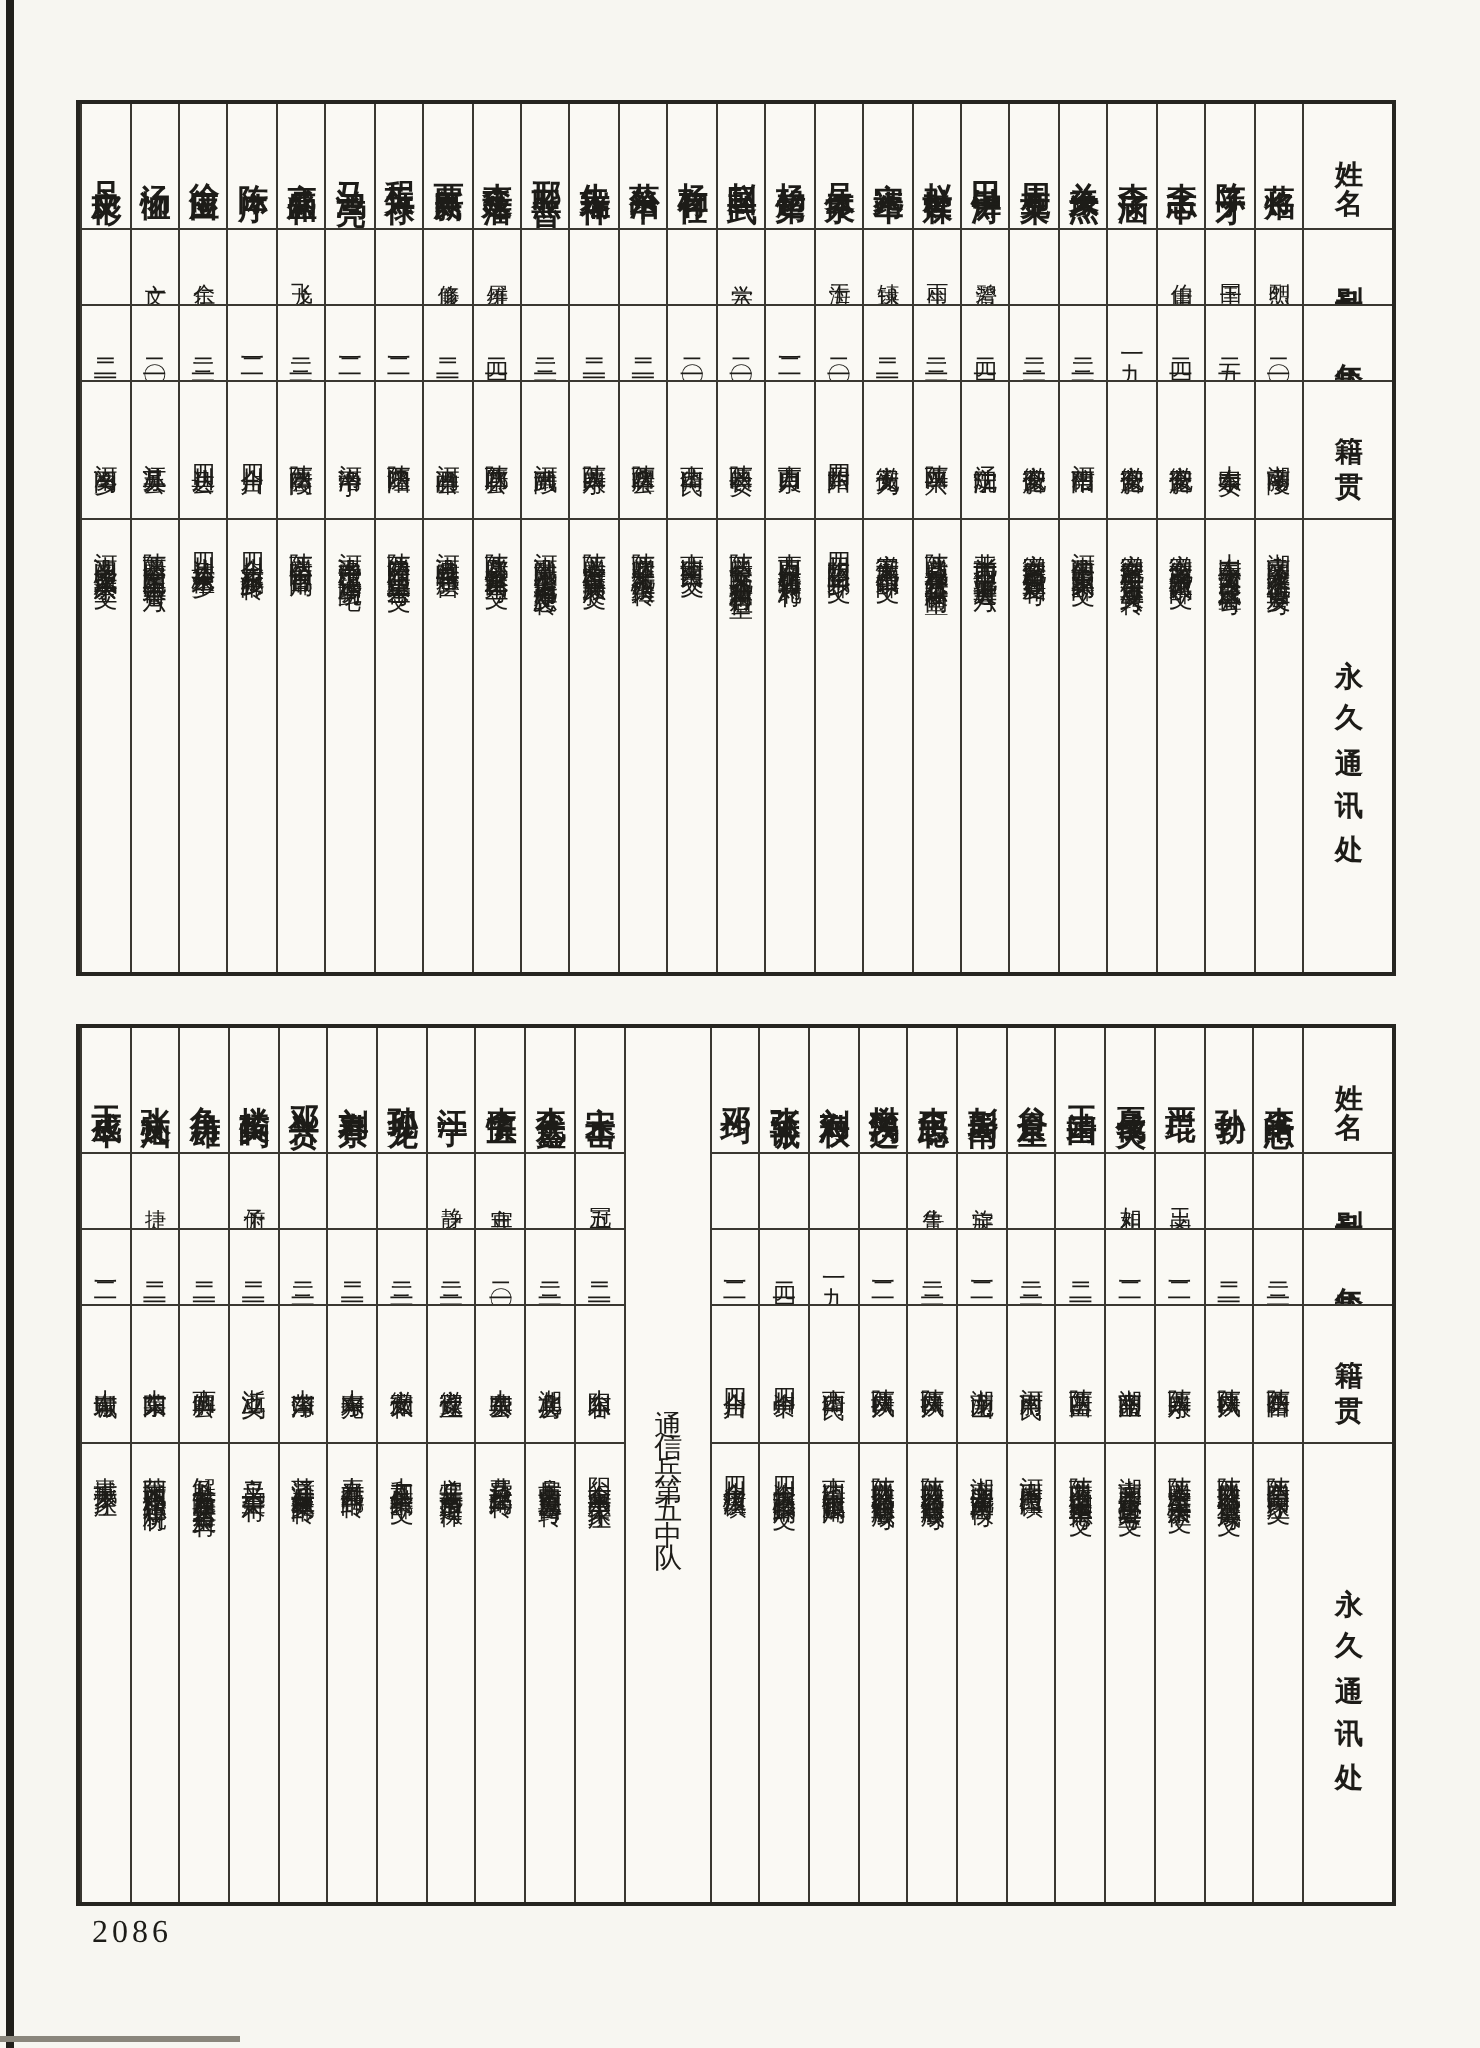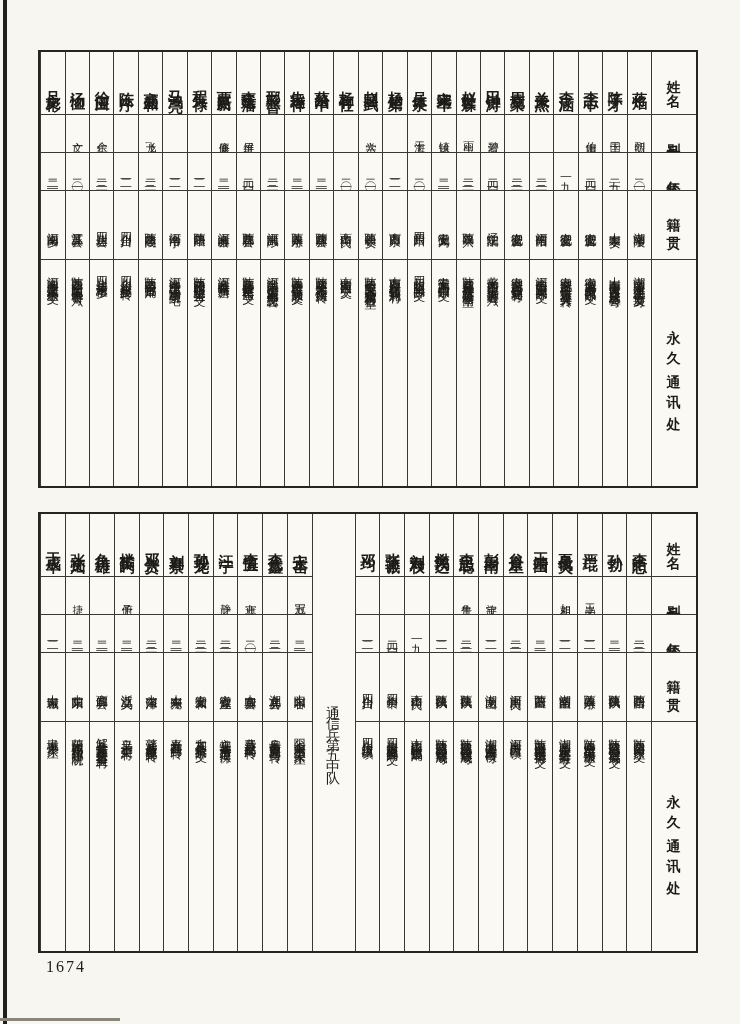--- a/index.html
+++ b/index.html
@@ -420,13 +420,13 @@
     </div>
     <div class="col entry">
       <div class="cell c-name">于成华</div>
       <div class="cell c-alias"></div>
       <div class="cell c-age">二一</div>
       <div class="cell c-native">山东青城</div>
       <div class="cell c-addr">青城大于家庄</div>
     </div>
   </div>
 
-<div class="page-number">1674</div>
+<div class="page-number">2086</div>
 
 </body></html>

